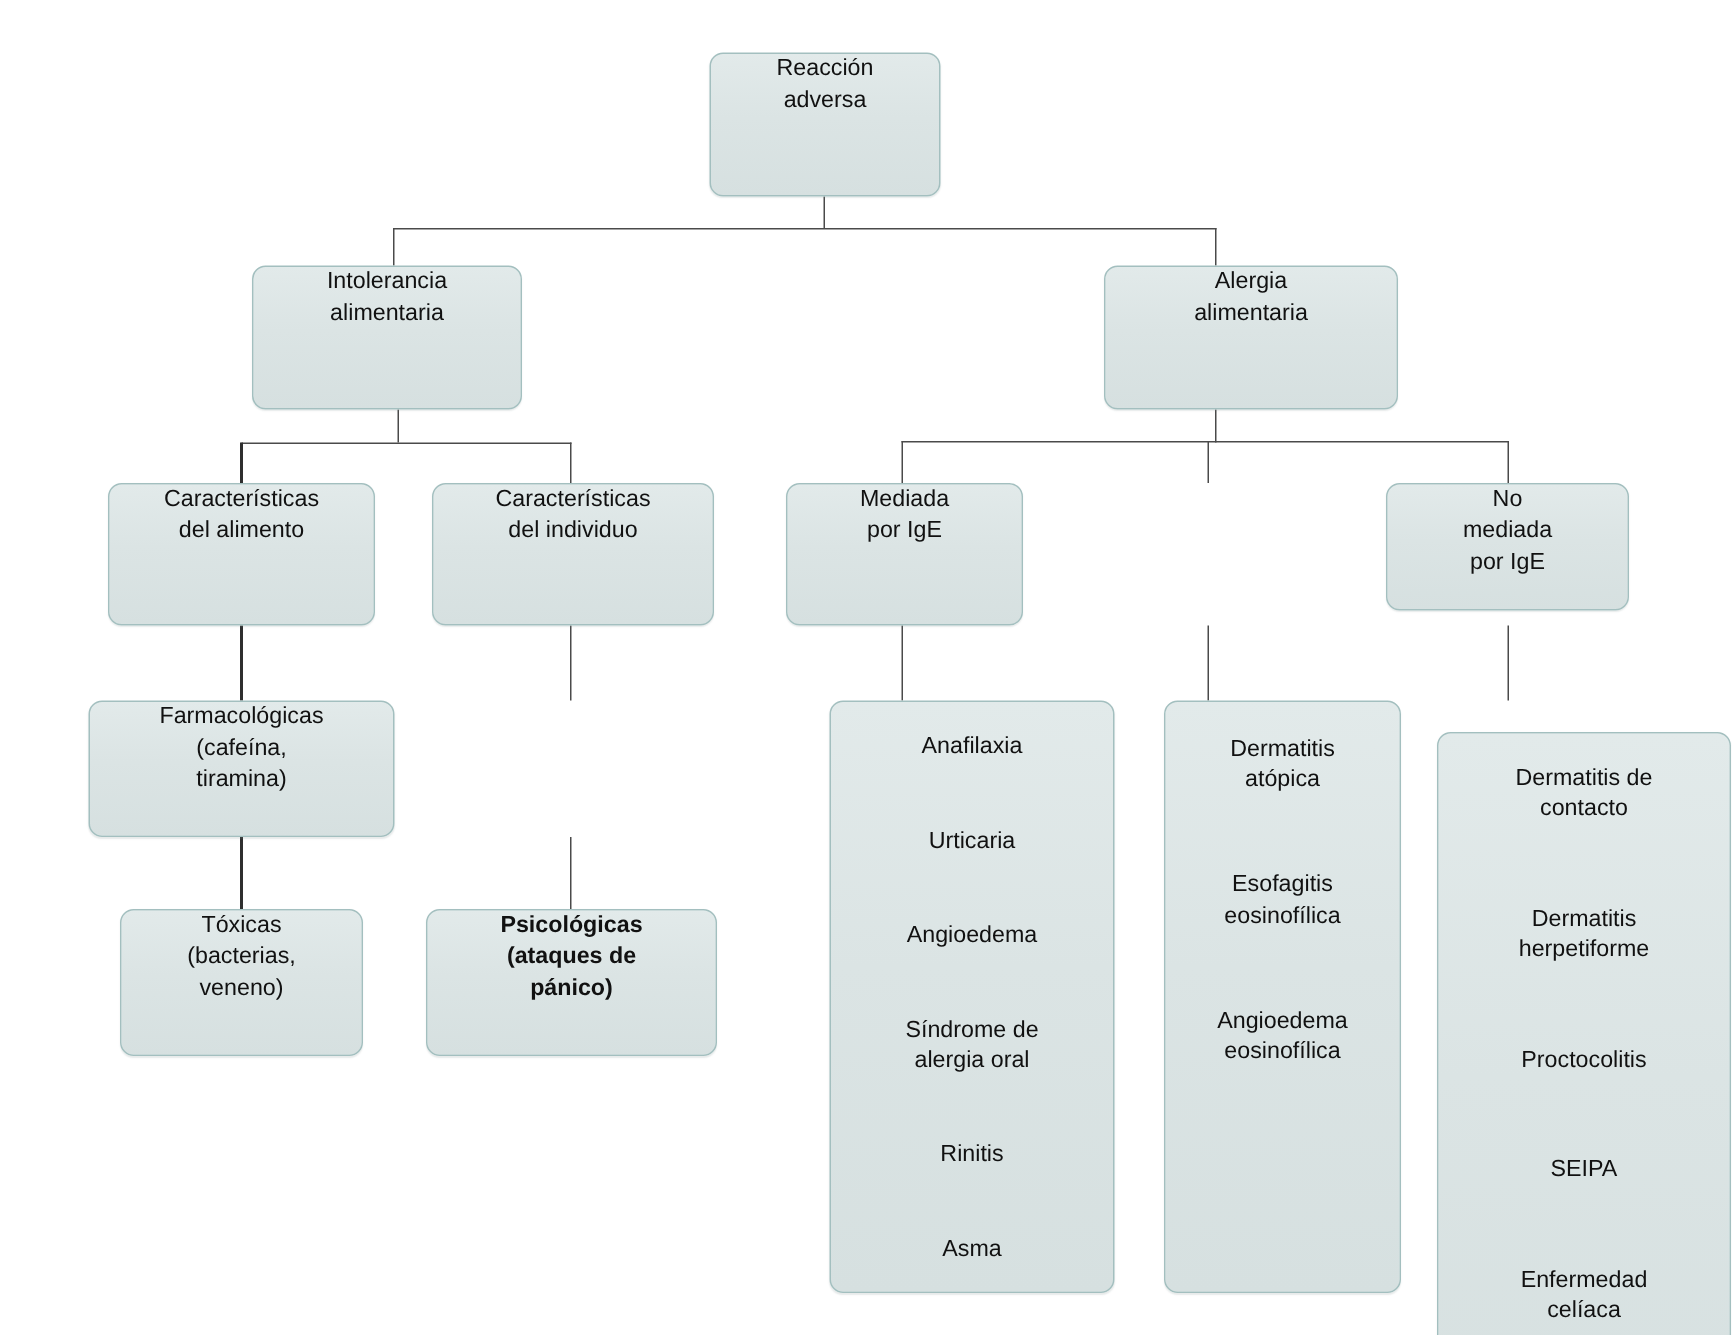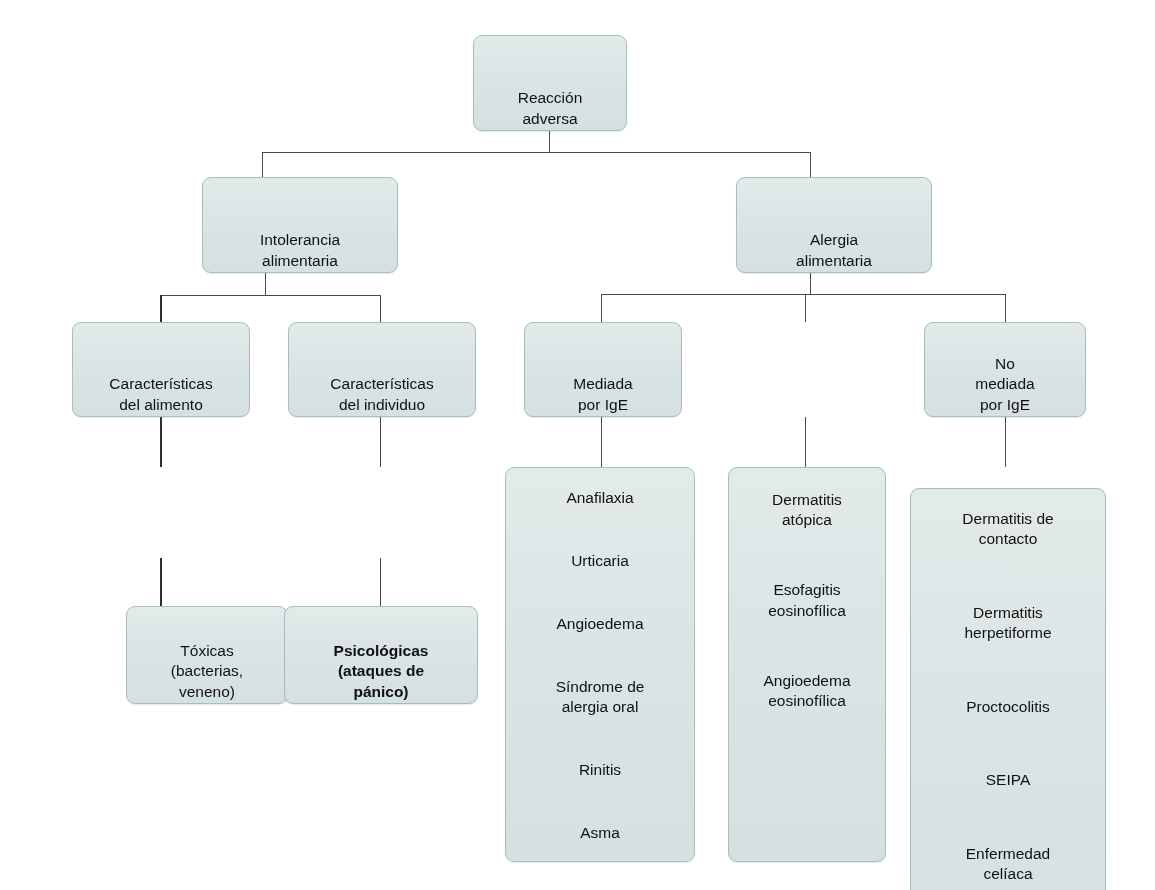--- a/index.html
+++ b/index.html
@@ -31,37 +31,38 @@
 
   
   .node {
     position: absolute;
     box-sizing: border-box;
     background: linear-gradient(180deg, #e2eaea 0%, #dbe4e4 45%, #d6e0e0 100%);
     border: 1px solid #a3bfbf;
     border-radius: 9px;
     box-shadow: 0 1px 1px rgba(120,140,140,0.18);
     display: flex;
-    align-items: flex-end;
+    align-items: flex-start;
     justify-content: center;
     text-align: center;
   }
   .node .label {
     font-size: 15.5px;
     line-height: 1.34;
     color: #111111;
     padding: 0 8px;
     white-space: pre-line;
   }
   
   .node.list {
     align-items: stretch;
     justify-content: flex-start;
     flex-direction: column;
     padding: 20px 6px 18px 6px;
+    margin-left: 48px;
   }
   .node.list .items {
     display: flex;
     flex-direction: column;
     justify-content: space-between;
     flex: 1 1 auto;
     width: 100%;
   }
   .node.list .item {
     font-size: 15.5px;
@@ -102,21 +103,21 @@
 
   <div class="conn v" style="left:601px; top:417px; height:50px;"></div>
   <div class="conn v" style="left:805px; top:417px; height:50px;"></div>
   <div class="conn v" style="left:1005px; top:417px; height:50px;"></div>
 
   <div class="node" style="left:473px; top:35px; width:154px; height:96px;">
     <span class="label">Reacción
 adversa</span>
   </div>
 
-  <div class="node" style="left:168px; top:177px; width:196px; height:96px;margin-left:34px;">
+  <div class="node" style="left:168px; top:177px; width:180px; height:96px;">
     <span class="label">Intolerancia
 alimentaria</span>
   </div>
 
   <div class="node" style="left:736px; top:177px; width:196px; height:96px;">
     <span class="label">Alergia
 alimentaria</span>
   </div>
 
   <div class="node" style="left:72px; top:322px; width:178px; height:95px;">
@@ -128,29 +129,34 @@
     <span class="label">Características
 del individuo</span>
   </div>
 
   <div class="node" style="left:524px; top:322px; width:158px; height:95px;">
     <span class="label">Mediada
 por IgE</span>
   </div>
 
 
-  <div class="node" style="left:924px; top:322px; width:162px; height:95px;">
+  <div class="node" style="left:924px; top:322px; width:162px; height:85px;">
     <span class="label">No
 mediada
 por IgE</span>
   </div>
 
-
-
-  <div class="node" style="left:80px; top:606px; width:162px; height:98px;margin-left:46px;">
+  <div class="node" style="left:59px; top:467px; width:204px; height:91px;">
+    <span class="label">Farmacológicas
+(cafeína,
+tiramina)</span>
+  </div>
+
+
+  <div class="node" style="left:80px; top:606px; width:162px; height:98px;">
     <span class="label">Tóxicas
 (bacterias,
 veneno)</span>
   </div>
 
   <div class="node" style="left:284px; top:606px; width:194px; height:98px;font-weight:bold;">
     <span class="label">Psicológicas
 (ataques de
 pánico)</span>
   </div>

